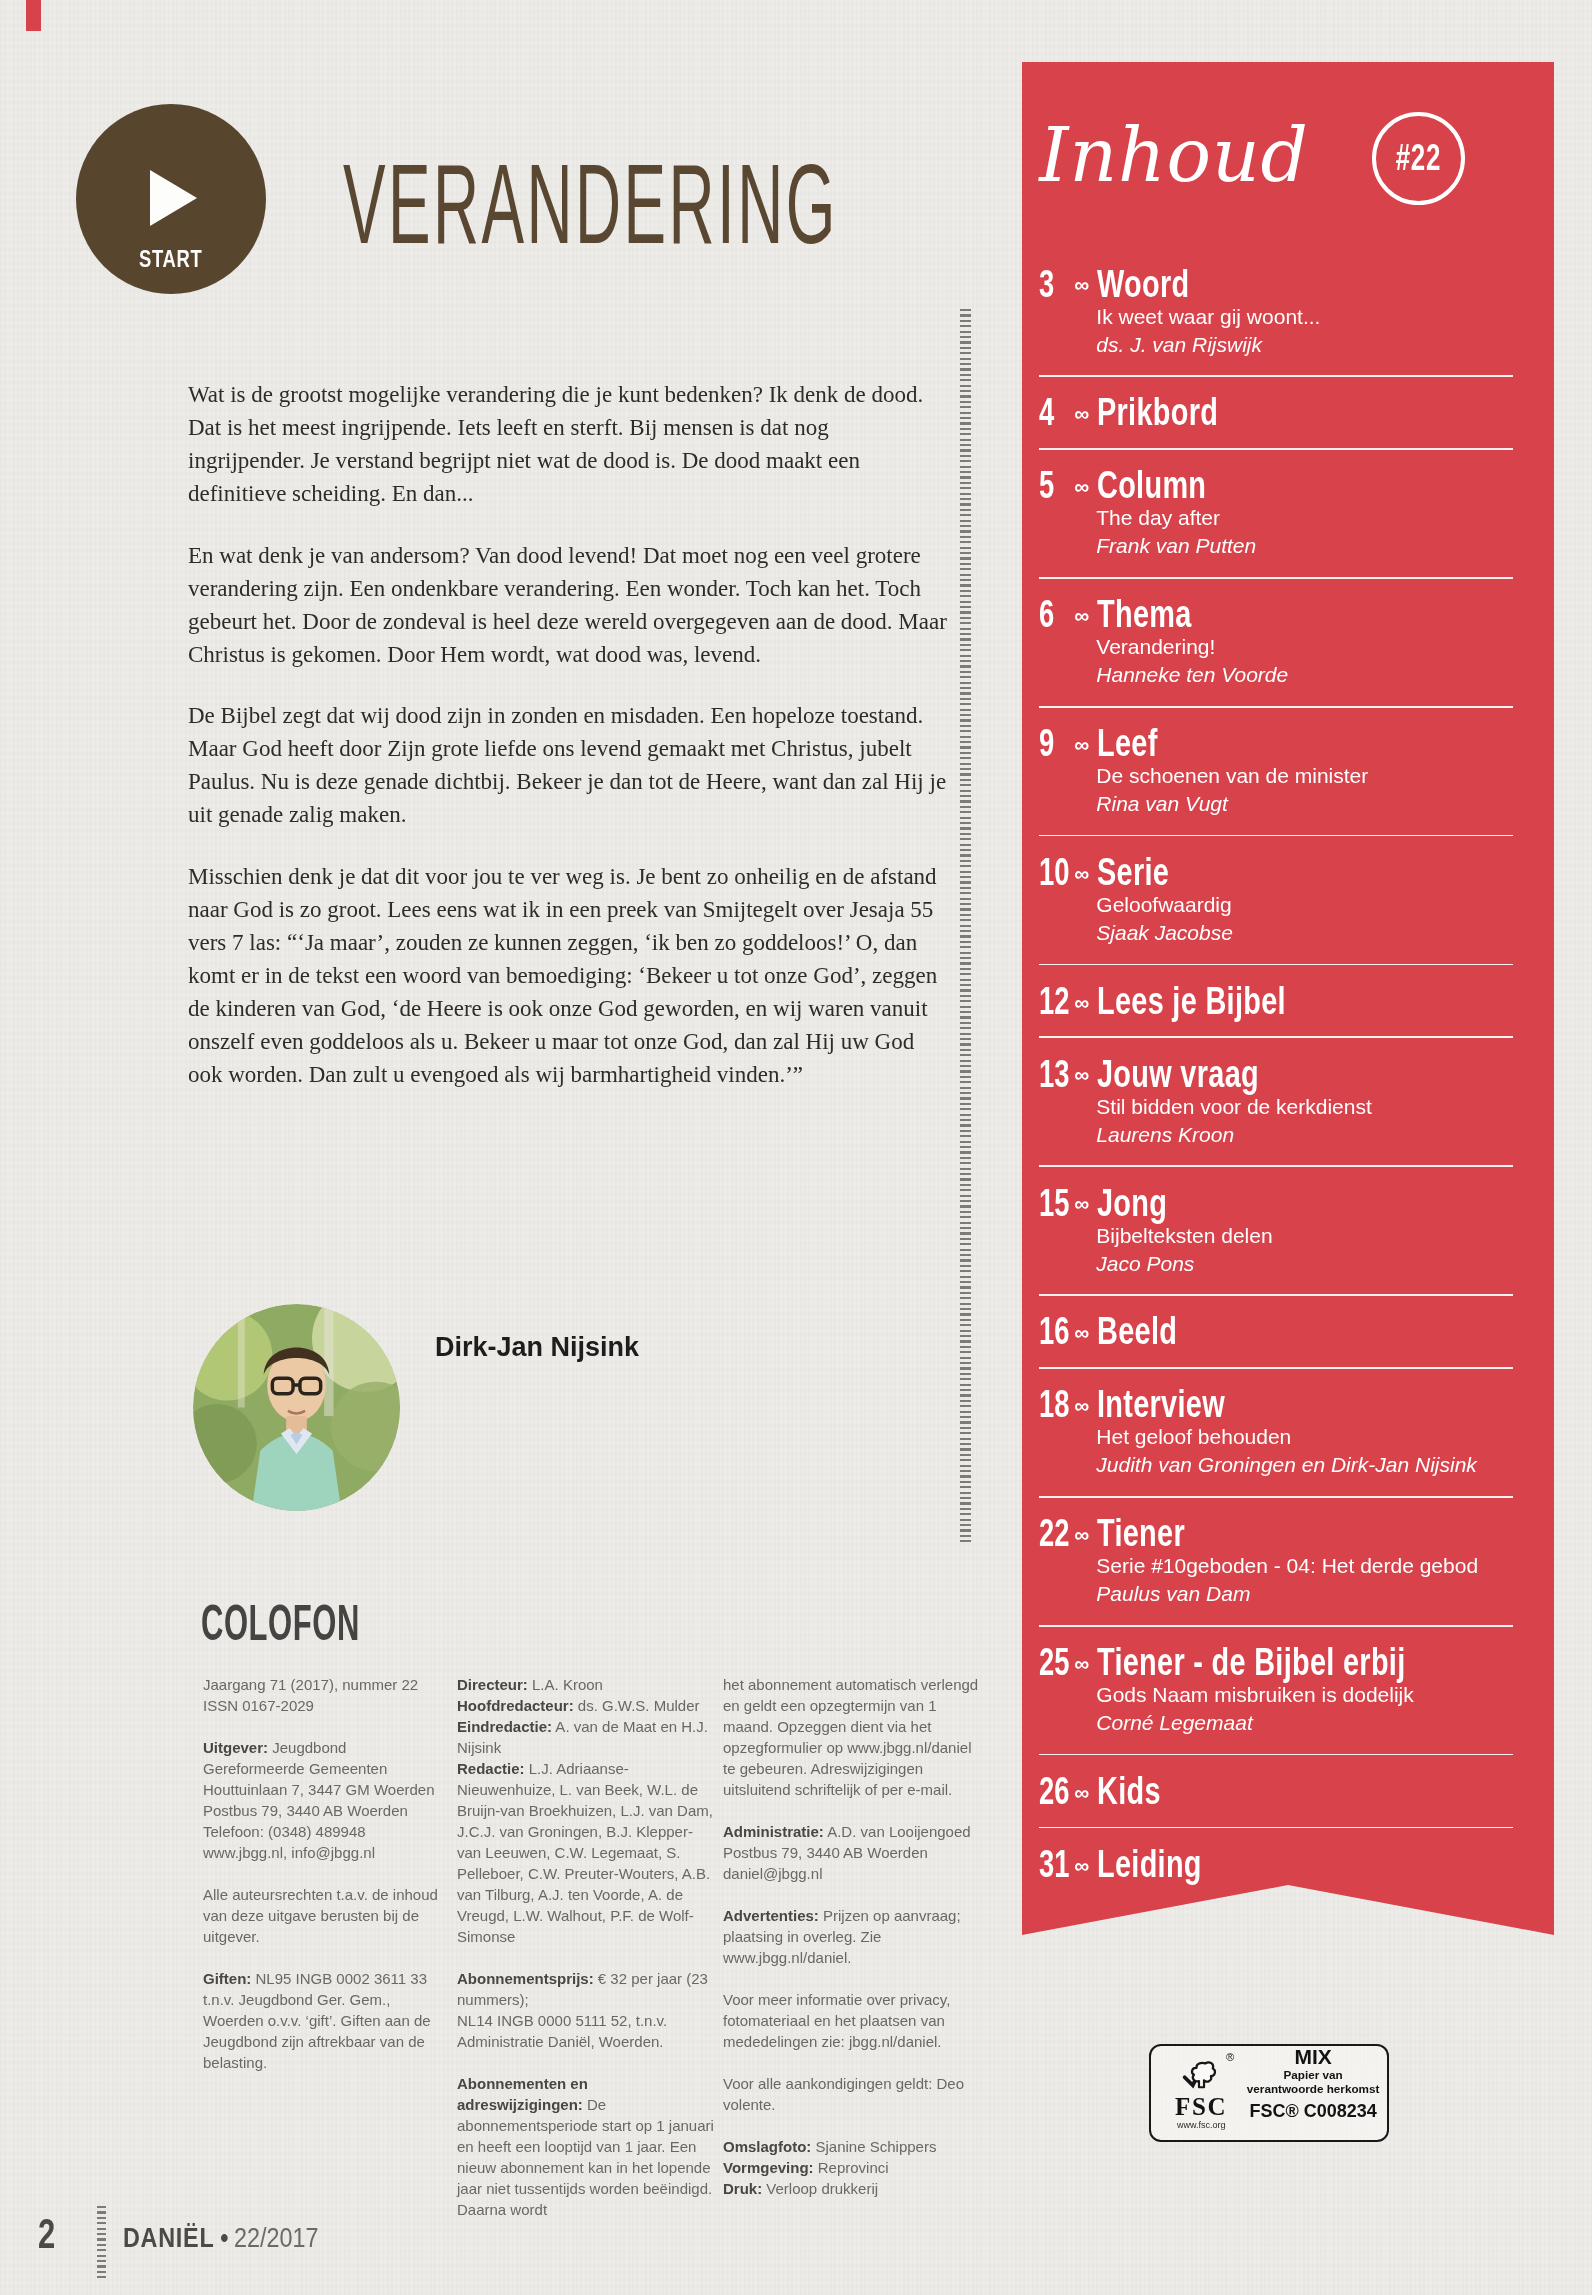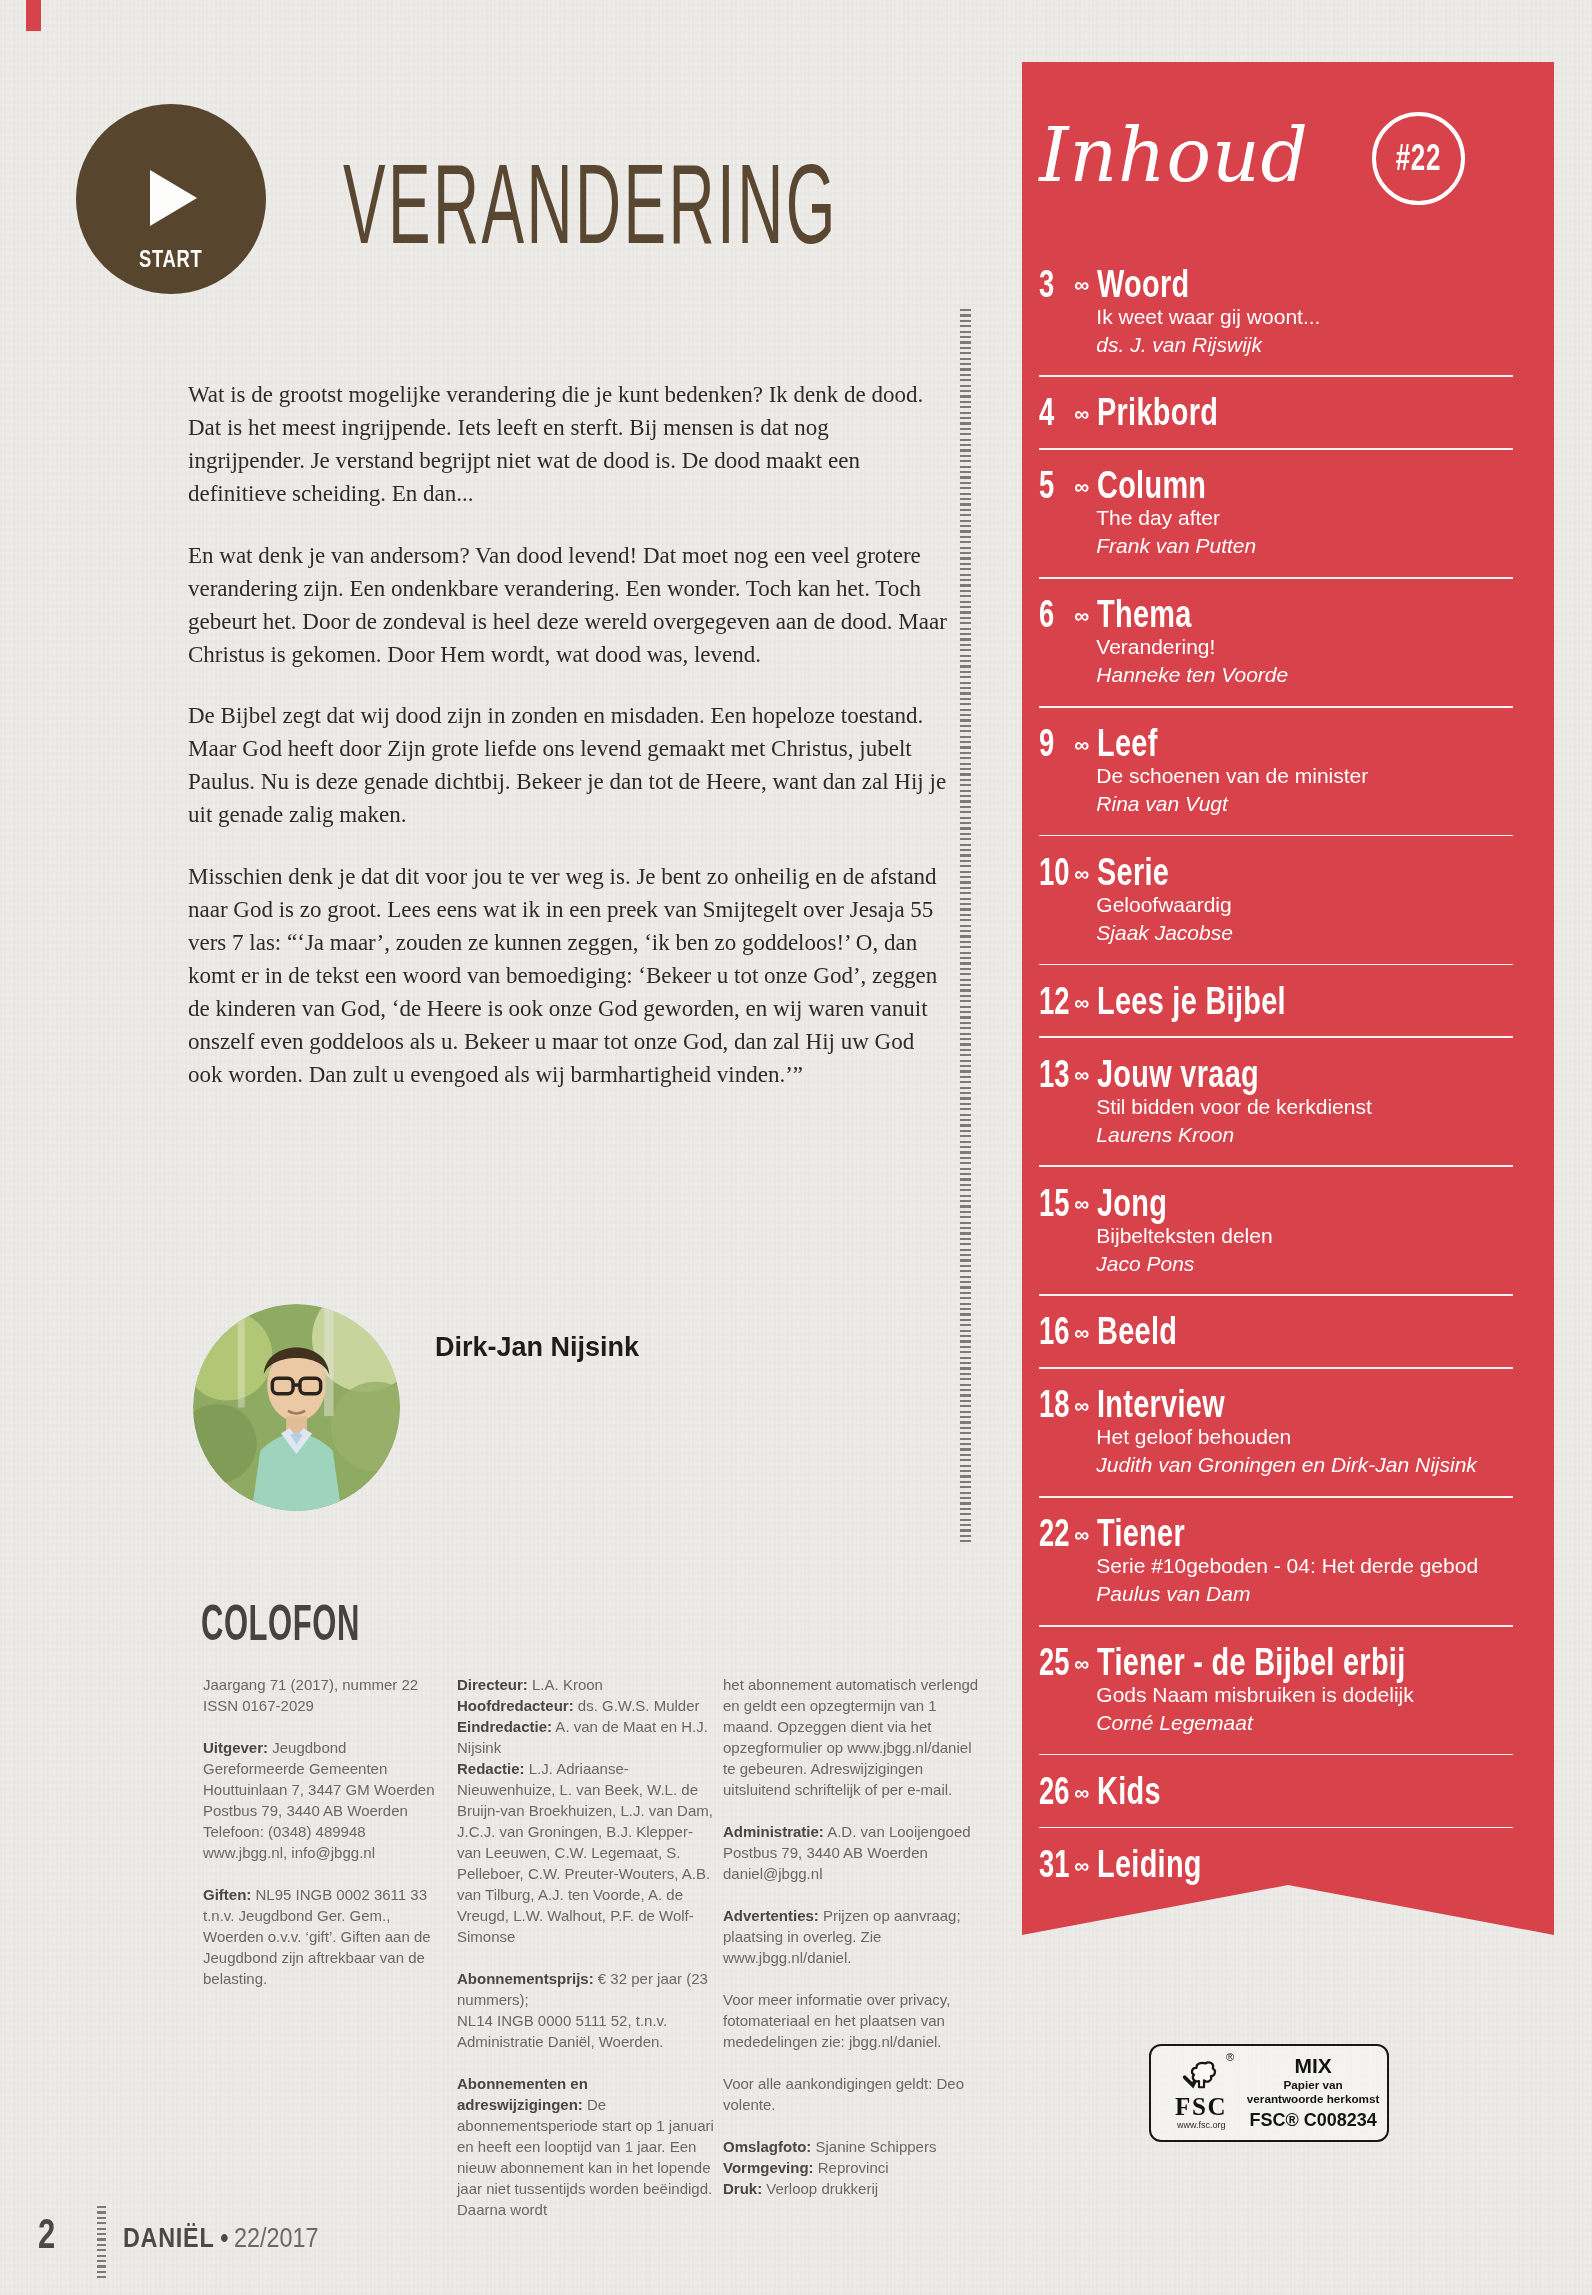--- a/index.html
+++ b/index.html
@@ -65,21 +65,21 @@
   .toc-sub{margin-left:57px;font-size:21px;line-height:28px;font-weight:400;}
   .toc-auth{margin-left:57px;font-size:21px;line-height:28px;font-style:italic;font-weight:400;}
   .toc-sep{height:1.7px;background:rgba(255,255,255,.92);margin:14px 0;}
 
   
   .fsc{position:absolute;left:1149px;top:2044px;width:240px;height:98px;box-sizing:border-box;border:2.6px solid #181818;border-radius:12px;display:flex;background:rgba(250,249,246,.55);}
   .fsc-left{width:90px;display:flex;flex-direction:column;align-items:center;justify-content:center;position:relative;padding-left:5.2px;}
   .fsc-reg{position:absolute;top:5.2px;right:12px;font-size:11.2px;color:#161616;}
   .fsc-brand{font-family:"Liberation Serif",serif;font-size:25px;font-weight:700;letter-spacing:1.7px;color:#131313;line-height:1;margin-top:-1.7px;}
   .fsc-url{font-size:9px;color:#2a2a2a;margin-top:0.9px;}
-  .fsc-right{flex:1;display:flex;flex-direction:column;align-items:center;justify-content:center;color:#131313;padding-right:7px;}
+  .fsc-right{flex:1;display:flex;flex-direction:column;align-items:center;justify-content:flex-start;color:#131313;padding-right:7px;}
   .fsc-mix{font-size:21px;font-weight:700;line-height:22.4px;}
   .fsc-desc{font-size:11.7px;font-weight:600;line-height:14px;text-align:center;}
   .fsc-lic{font-size:18px;font-weight:700;margin-top:4.3px;}
 
   
   .pagenum{position:absolute;left:38px;top:2209px;font-size:43px;font-weight:700;color:#4b4a47;}
   .pagenum span{display:inline-block;transform:scaleX(.72);transform-origin:left;}
   .mini-perf{position:absolute;left:97px;top:2206px;width:8.6px;height:74px;}
   .mag{position:absolute;left:123px;top:2221px;font-size:28.5px;color:#4b4a47;white-space:nowrap;transform:scaleX(.82);transform-origin:left;}
   .mag .mag-name{font-weight:700;letter-spacing:0.9px;}
@@ -144,20 +144,21 @@
   <div class="caption">Dirk-Jan Nijsink</div>
 
   <h2 class="colofon-title">COLOFON</h2>
   <div class="cf-col cf-col-1">
       <p class="cf-p">Jaargang 71 (2017), nummer 22</p>
       <p class="cf-p">ISSN 0167-2029</p>
       <p class="cf-p gap"><strong>Uitgever:</strong> Jeugdbond Gereformeerde Gemeenten Houttuinlaan 7, 3447 GM Woerden</p>
       <p class="cf-p">Postbus 79, 3440 AB Woerden</p>
       <p class="cf-p">Telefoon: (0348) 489948</p>
       <p class="cf-p">www.jbgg.nl, info@jbgg.nl</p>
+      <p class="cf-p gap">Alle auteursrechten t.a.v. de inhoud van deze uitgave berusten bij de uitgever.</p>
       <p class="cf-p gap"><strong>Giften:</strong> NL95 INGB 0002 3611 33 t.n.v. Jeugdbond Ger. Gem., Woerden o.v.v. ‘gift’. Giften aan de Jeugdbond zijn aftrekbaar van de belasting.</p>
     </div>
   <div class="cf-col cf-col-2">
       <p class="cf-p"><strong>Directeur:</strong> L.A. Kroon</p>
       <p class="cf-p"><strong>Hoofdredacteur:</strong> ds. G.W.S. Mulder</p>
       <p class="cf-p"><strong>Eindredactie:</strong> A. van de Maat en H.J. Nijsink</p>
       <p class="cf-p"><strong>Redactie:</strong> L.J. Adriaanse-Nieuwenhuize, L. van Beek, W.L. de Bruijn-van Broekhuizen, L.J. van Dam, J.C.J. van Groningen, B.J. Klepper-van Leeuwen, C.W. Legemaat, S. Pelleboer, C.W. Preuter-Wouters, A.B. van Tilburg, A.J. ten Voorde, A. de Vreugd, L.W. Walhout, P.F. de Wolf-Simonse</p>
       <p class="cf-p gap"><strong>Abonnementsprijs:</strong> € 32 per jaar (23 nummers);</p>
       <p class="cf-p">NL14 INGB 0000 5111 52, t.n.v. Administratie Daniël, Woerden.</p>
       <p class="cf-p gap"><strong>Abonnementen en adreswijzigingen:</strong> De abonnementsperiode start op 1 januari en heeft een looptijd van 1 jaar. Een nieuw abonnement kan in het lopende jaar niet tussentijds worden beëindigd. Daarna wordt</p>

